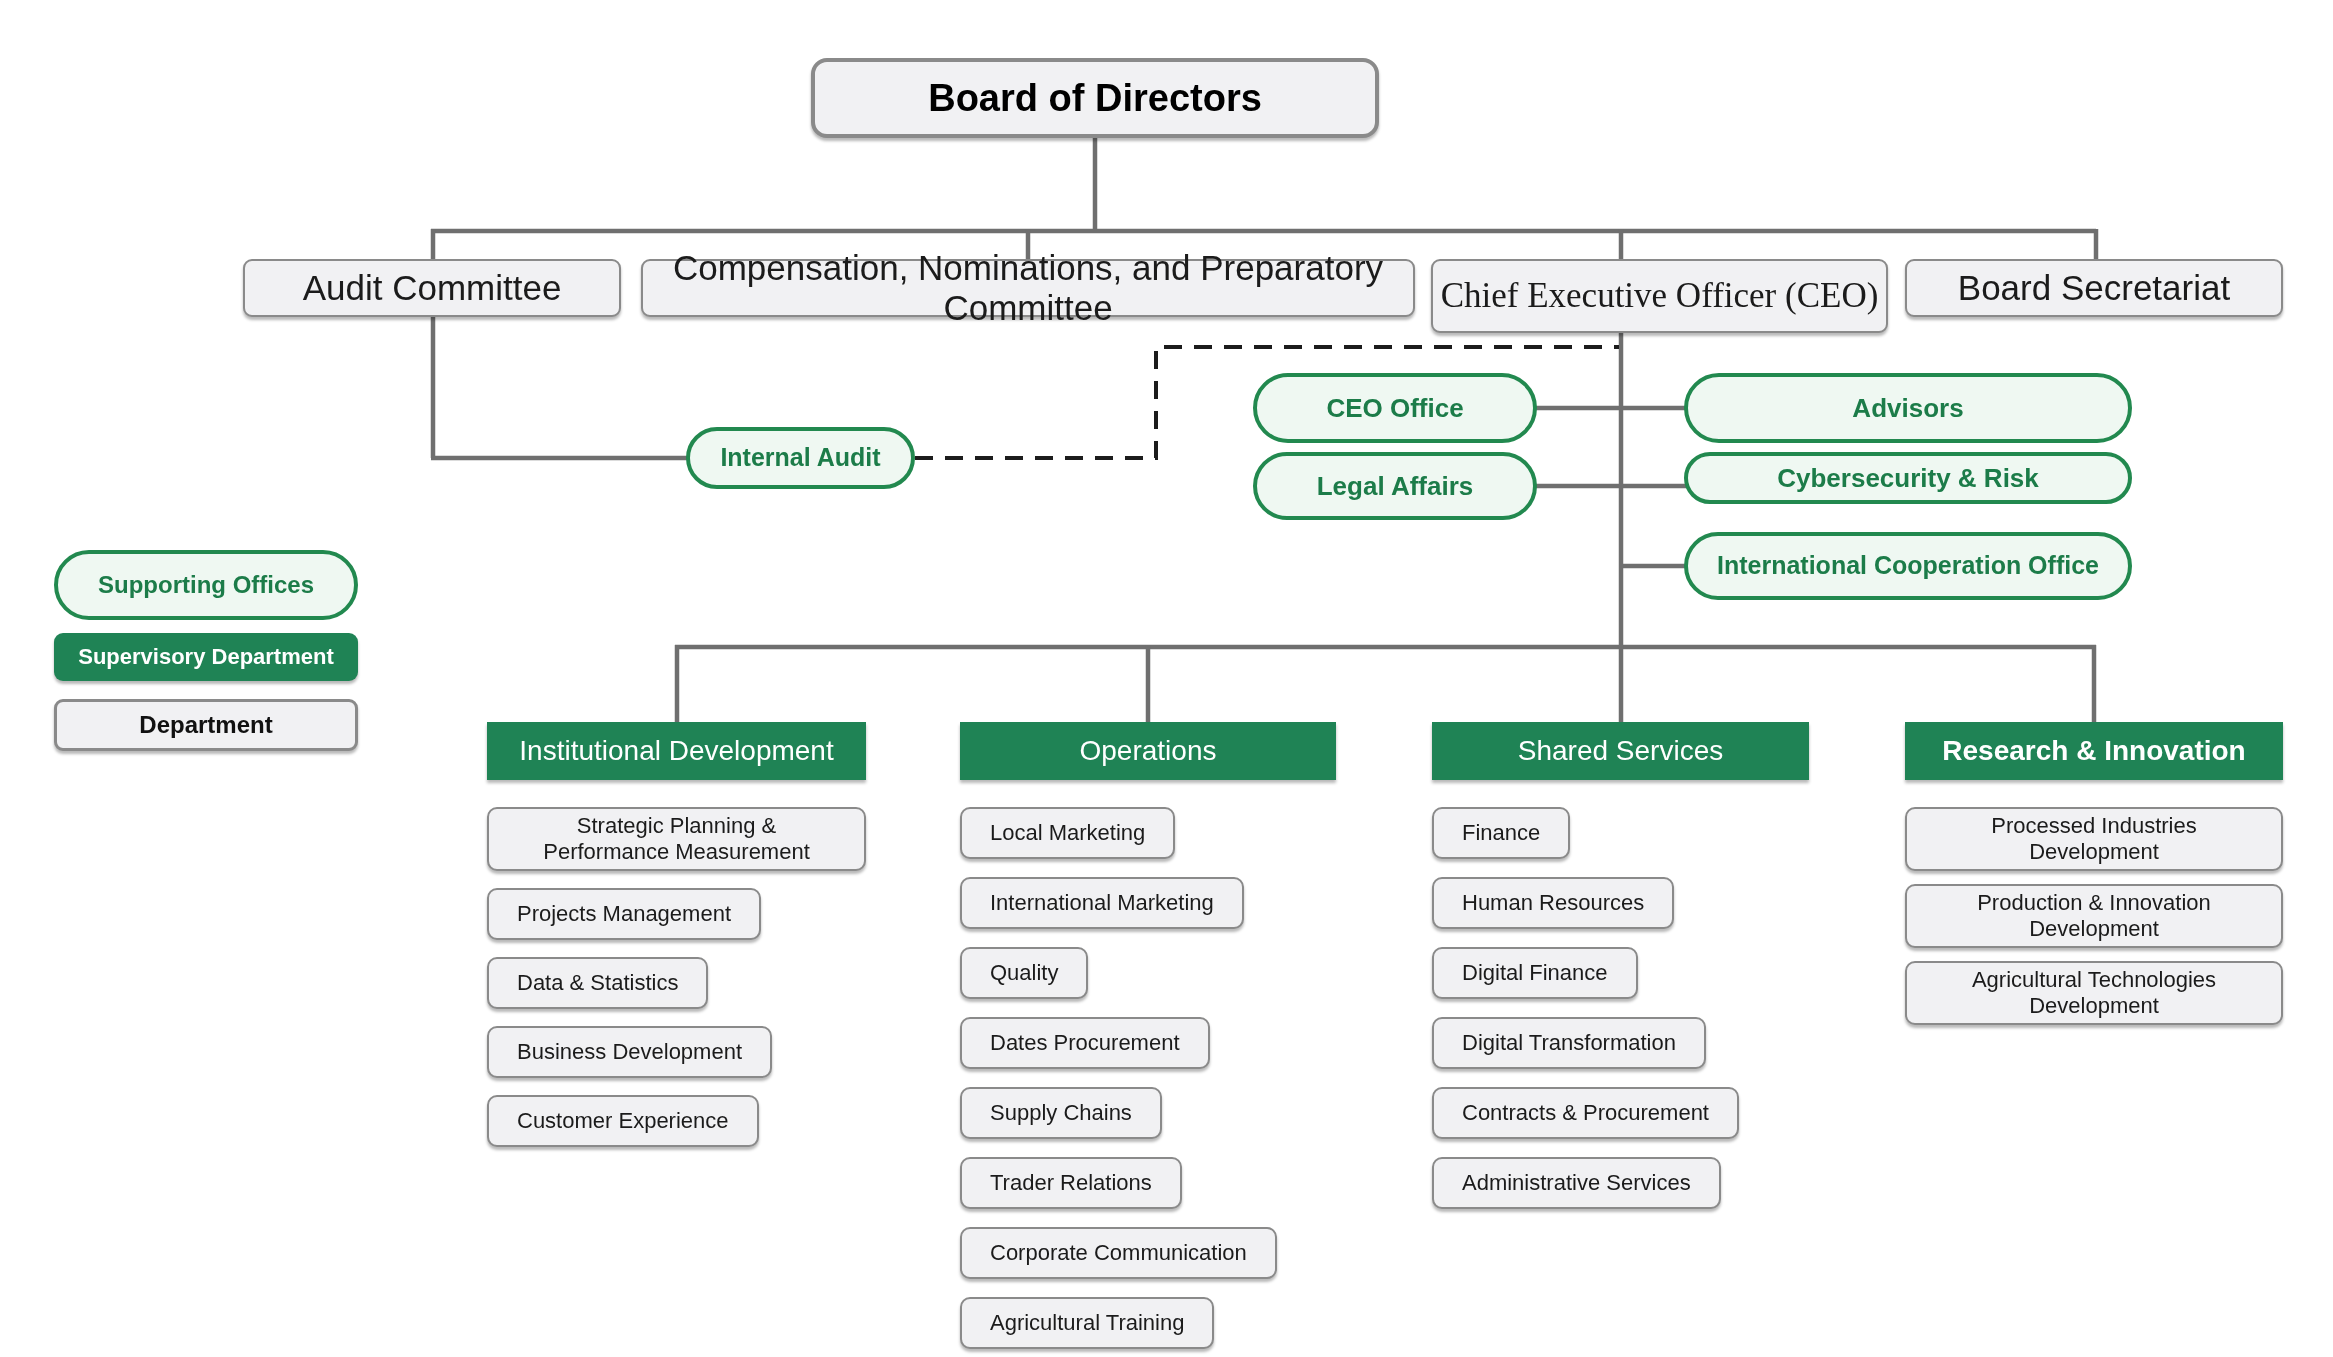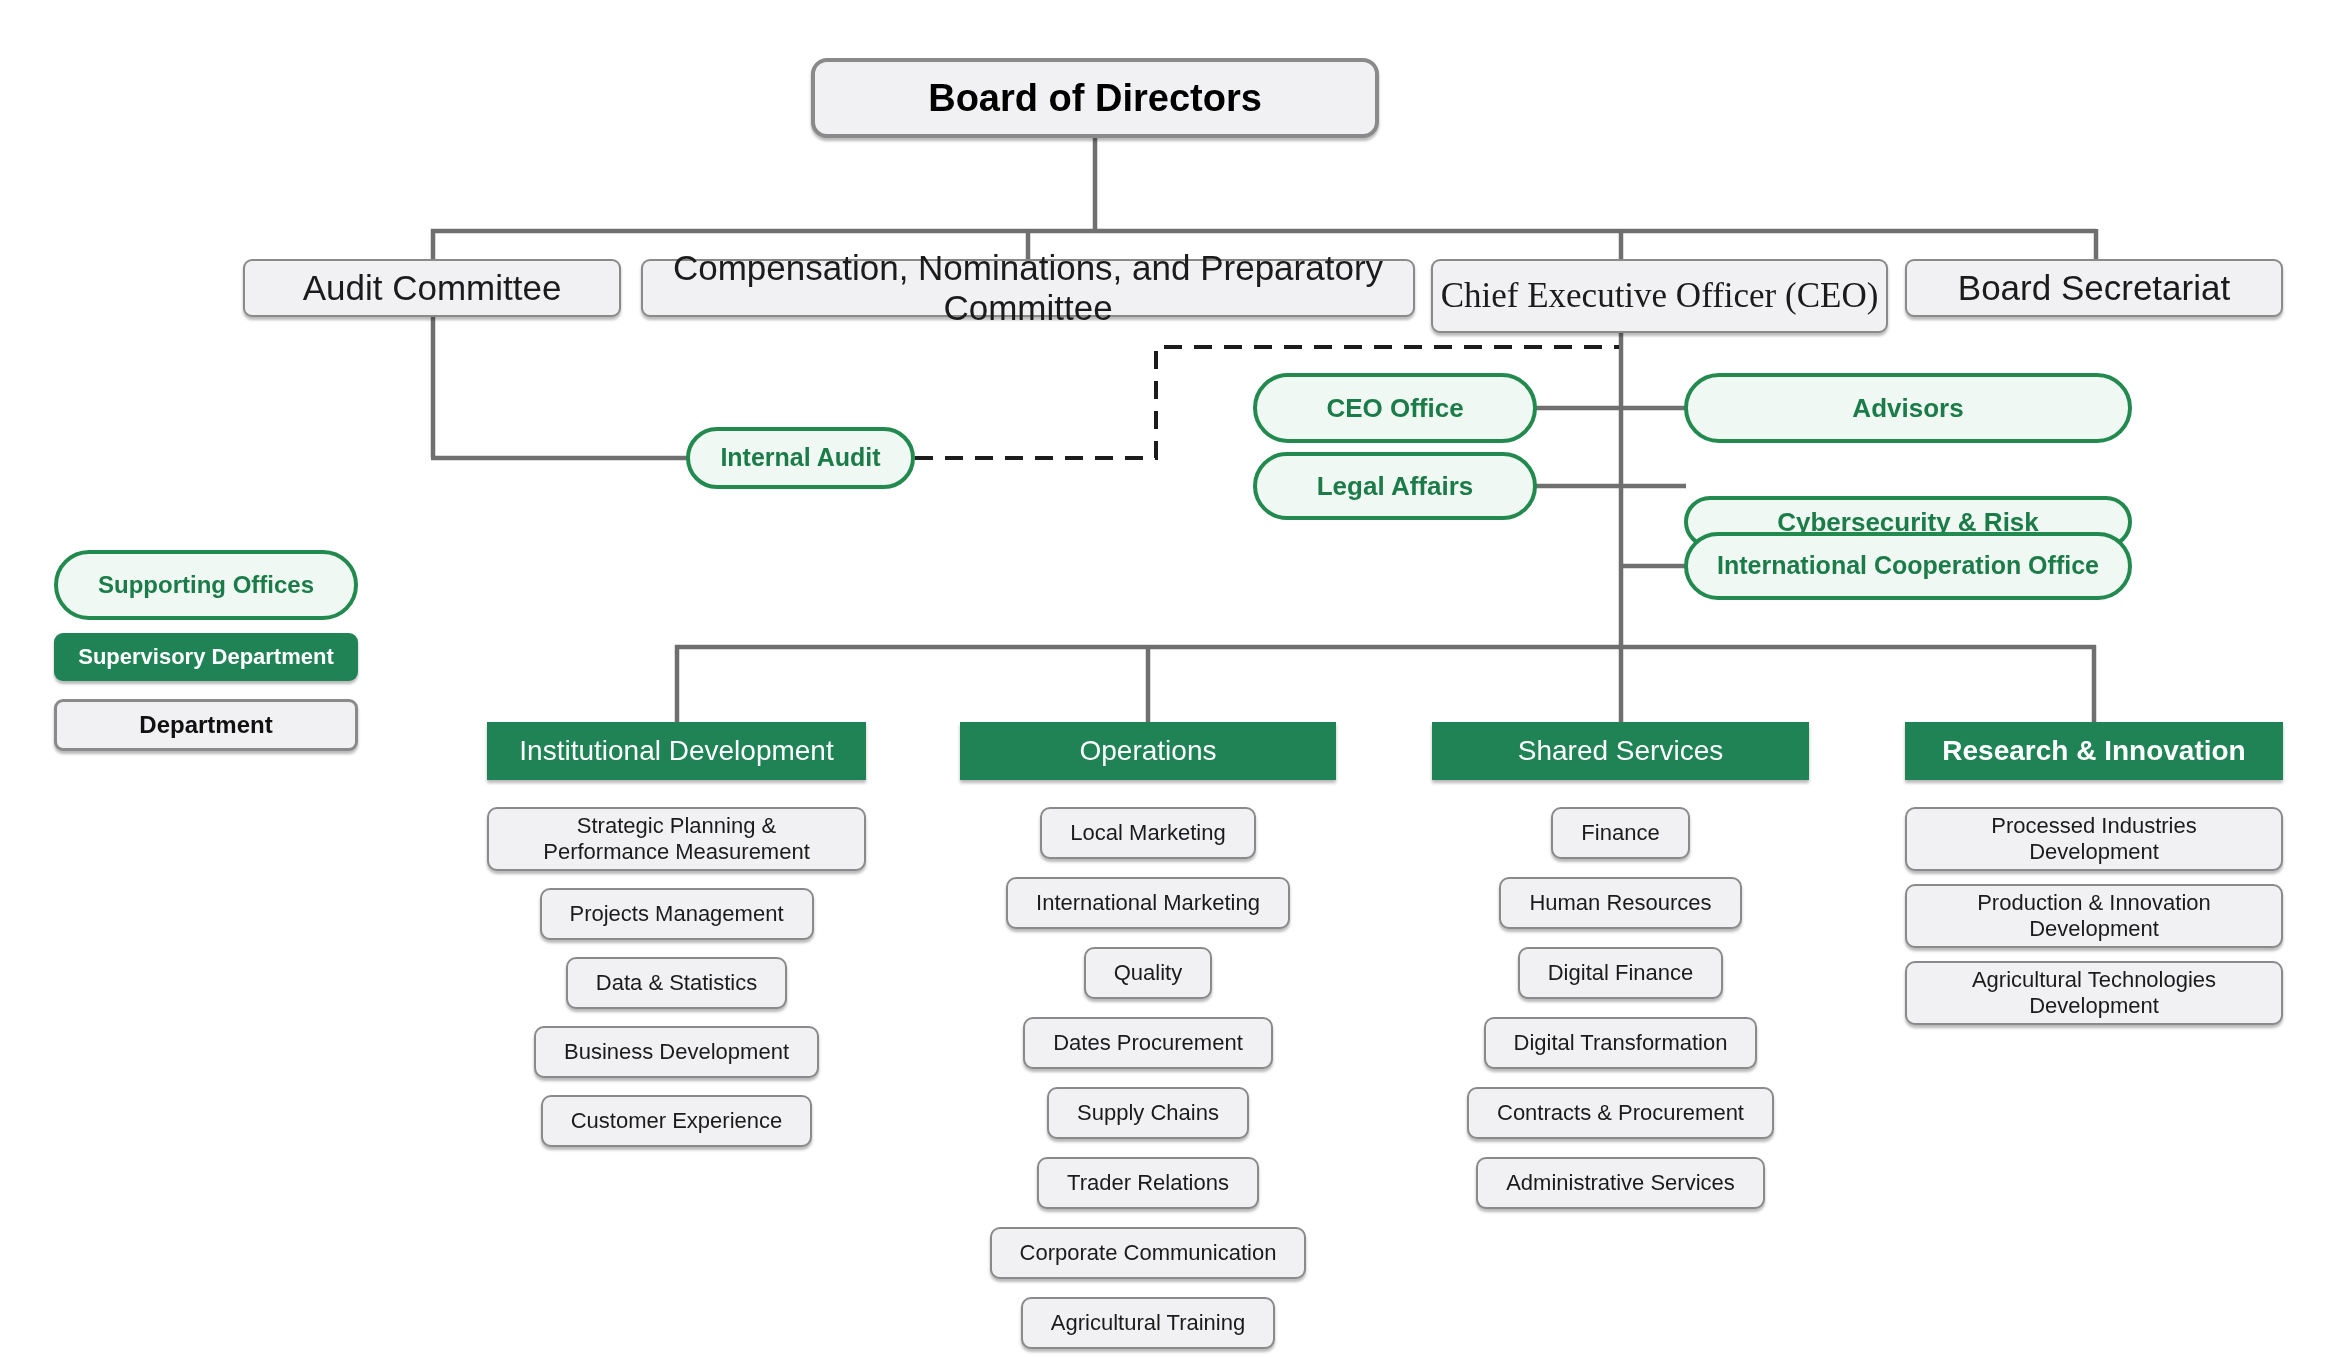--- a/index.html
+++ b/index.html
@@ -29,21 +29,21 @@
     color:#1C7C49;font-weight:bold;font-size:26px;padding:0 8px;line-height:1.1;
   }
   
   .green{
     background:#1F8355;color:#ffffff;border:none;border-radius:0;
     box-shadow:0 3px 3px rgba(0,0,0,0.28);font-size:28px;font-weight:400;
   }
   .legend-supervisory{font-size:22px;font-weight:bold;border-radius:9px;}
   .legend-department{font-size:24px;font-weight:bold;color:#111;border-radius:9px;}
   .column{
-    position:absolute;z-index:1;display:flex;flex-direction:column;align-items:center;
+    position:absolute;z-index:1;display:flex;flex-direction:column;align-items:flex-start;
   }
   .column .dept{position:static;}
   .h1{height:52px;min-height:52px;}
   .h2{height:64px;min-height:64px;}
 </style>
 </head>
 <body>
 
 <div id="canvas">
 
@@ -78,21 +78,21 @@
 
   <div class="node gray committee" style="left:243px;top:259px;width:378px;height:58px;">Audit Committee</div>
   <div class="node gray committee" style="left:641px;top:259px;width:774px;height:58px;">Compensation, Nominations, and Preparatory Committee</div>
   <div class="node gray committee" style="left:1431px;top:259px;width:457px;height:74px;font-family:Liberation Serif, serif;">Chief Executive Officer (CEO)</div>
   <div class="node gray committee" style="left:1905px;top:259px;width:378px;height:58px;">Board Secretariat</div>
 
   <div class="node pill" style="left:686px;top:427px;width:229px;height:62px;font-size:25px;">Internal Audit</div>
   <div class="node pill" style="left:1253px;top:373px;width:284px;height:70px;text-align:right;">CEO Office</div>
   <div class="node pill" style="left:1253px;top:452px;width:284px;height:68px;">Legal Affairs</div>
   <div class="node pill" style="left:1684px;top:373px;width:448px;height:70px;">Advisors</div>
-  <div class="node pill" style="left:1684px;top:452px;width:448px;height:52px;margin-top:44px;">Cybersecurity &amp; Risk</div>
+  <div class="node pill" style="left:1684px;top:452px;width:448px;height:52px;">Cybersecurity &amp; Risk</div>
   <div class="node pill" style="left:1684px;top:532px;width:448px;height:68px;font-size:25px;">International Cooperation Office</div>
 
   <div class="node pill" style="left:54px;top:550px;width:304px;height:70px;font-size:24px;">Supporting Offices</div>
   <div class="node green legend-supervisory" style="left:54px;top:633px;width:304px;height:48px;">Supervisory Department</div>
   <div class="node gray legend-department" style="left:54px;top:699px;width:304px;height:52px;">Department</div>
 
   <div class="node green" style="left:487px;top:722px;width:379px;height:58px;">Institutional Development</div>
   <div class="node green" style="left:960px;top:722px;width:376px;height:58px;">Operations</div>
   <div class="node green" style="left:1432px;top:722px;width:377px;height:58px;">Shared Services</div>
   <div class="node green" style="left:1905px;top:722px;width:378px;height:58px;font-weight:bold;">Research &amp; Innovation</div>

